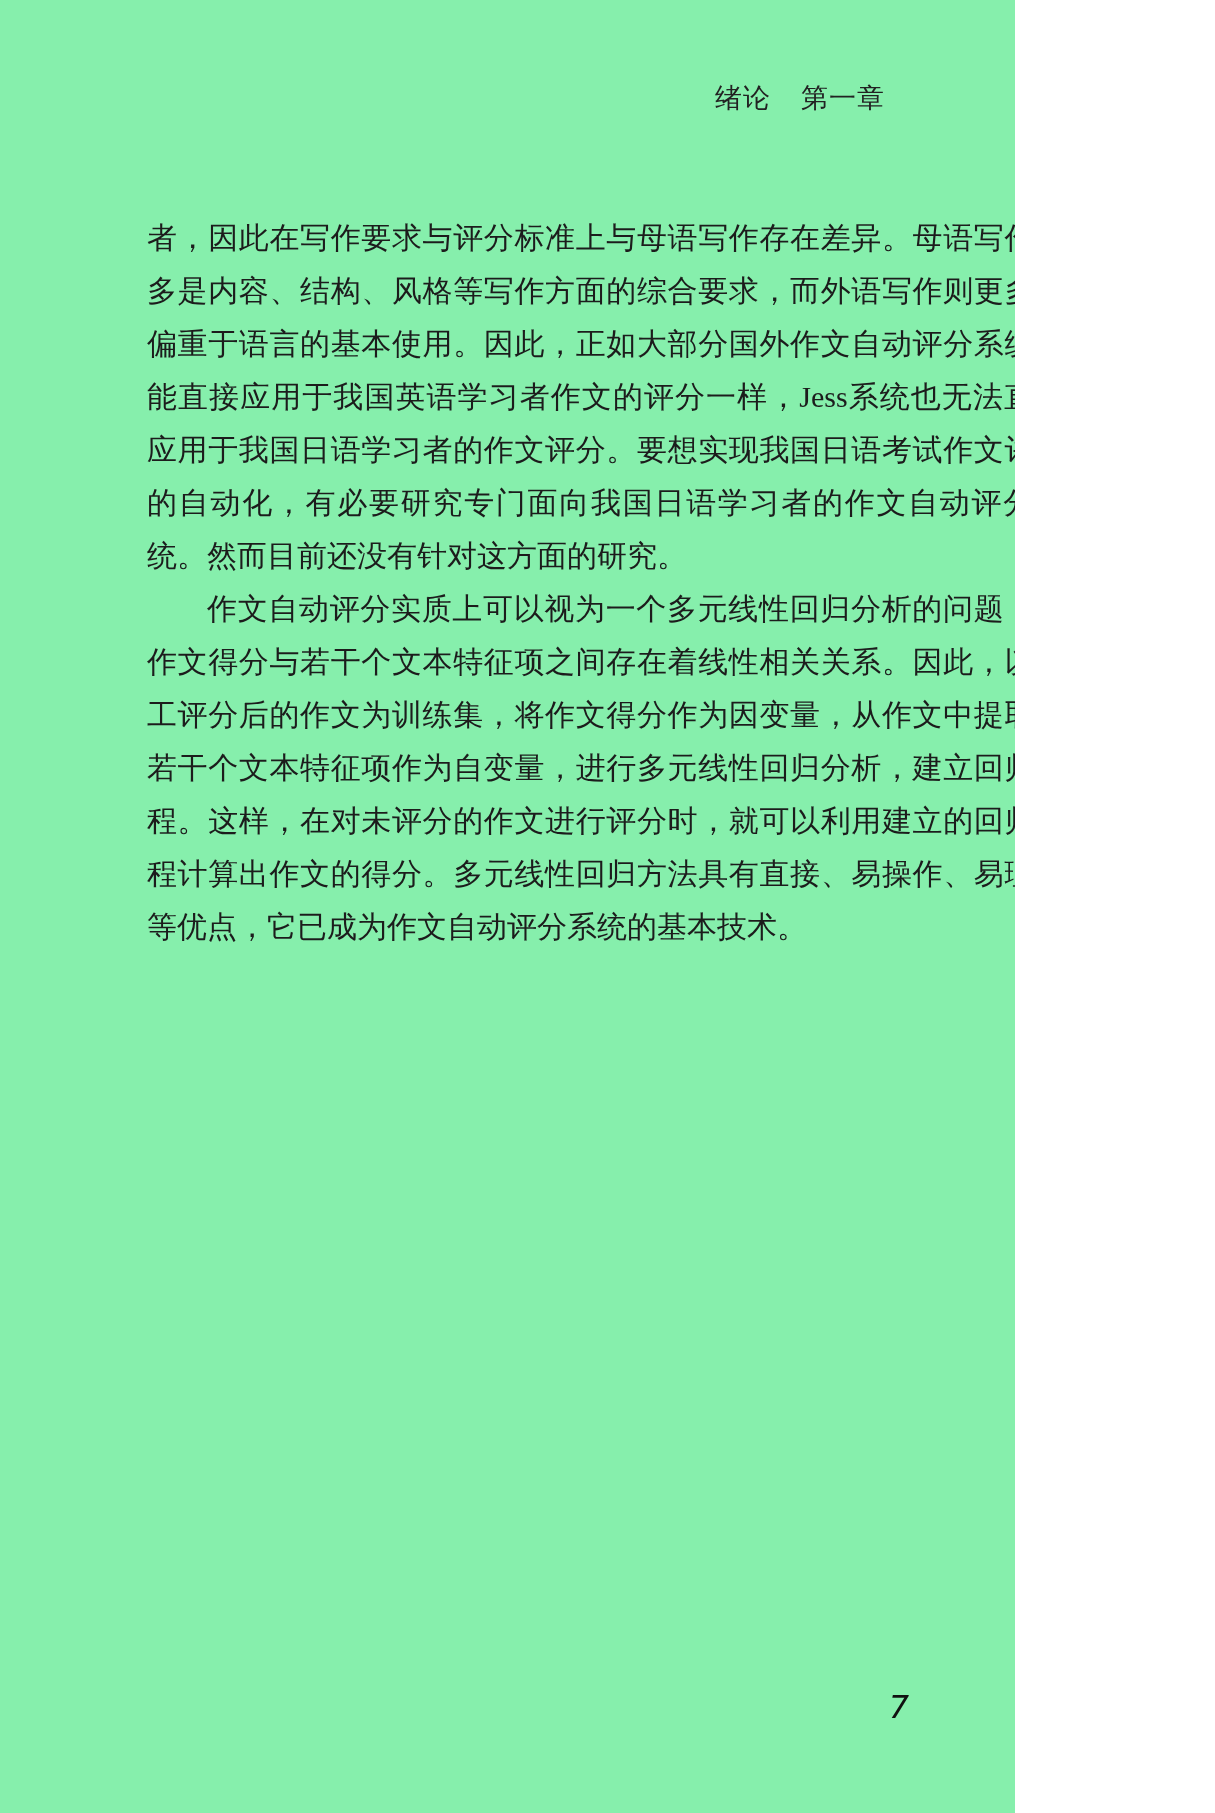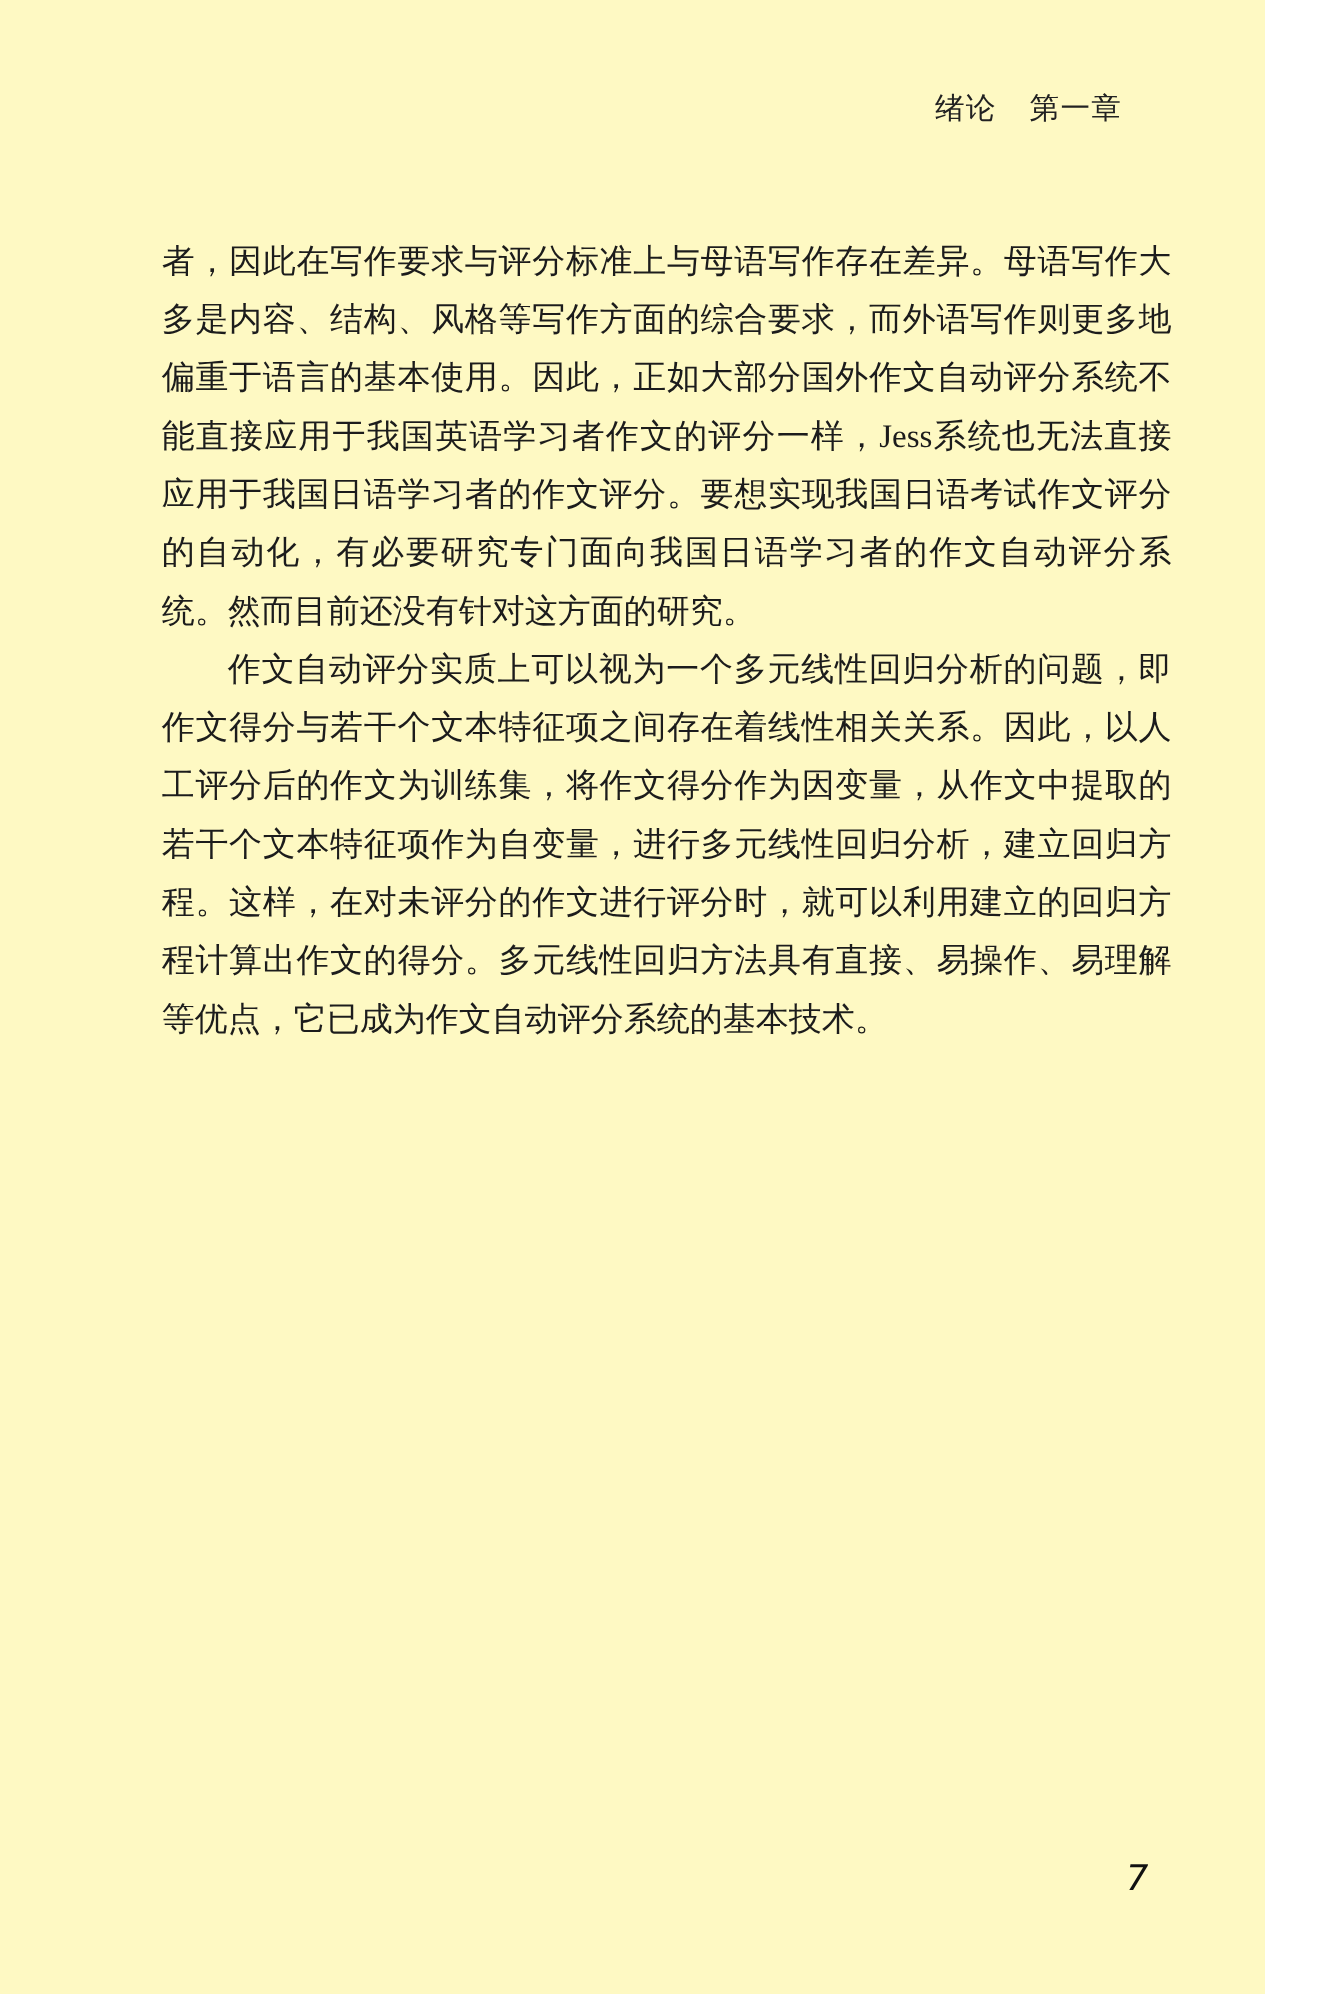--- a/index.html
+++ b/index.html
@@ -1,21 +1,21 @@
 <!DOCTYPE html>
 <html><head>
 <meta charset="utf-8">
 <style>
   * { margin: 0; padding: 0; box-sizing: border-box; }
   html, body { background: #ffffff; }
   .page {
     position: relative;
-    width: 1150px;
+    width: 1015px;
     height: 1813px;
-    background: #fef9c3;
+    background: #86efac;
     font-family: "Liberation Serif", "DejaVu Serif", serif;
     color: #1a1a1a;
     overflow: hidden;
   }
   .running-header {
     position: absolute;
     top: 80px;
     right: 130px;
     font-size: 27px;
     letter-spacing: 1px;

